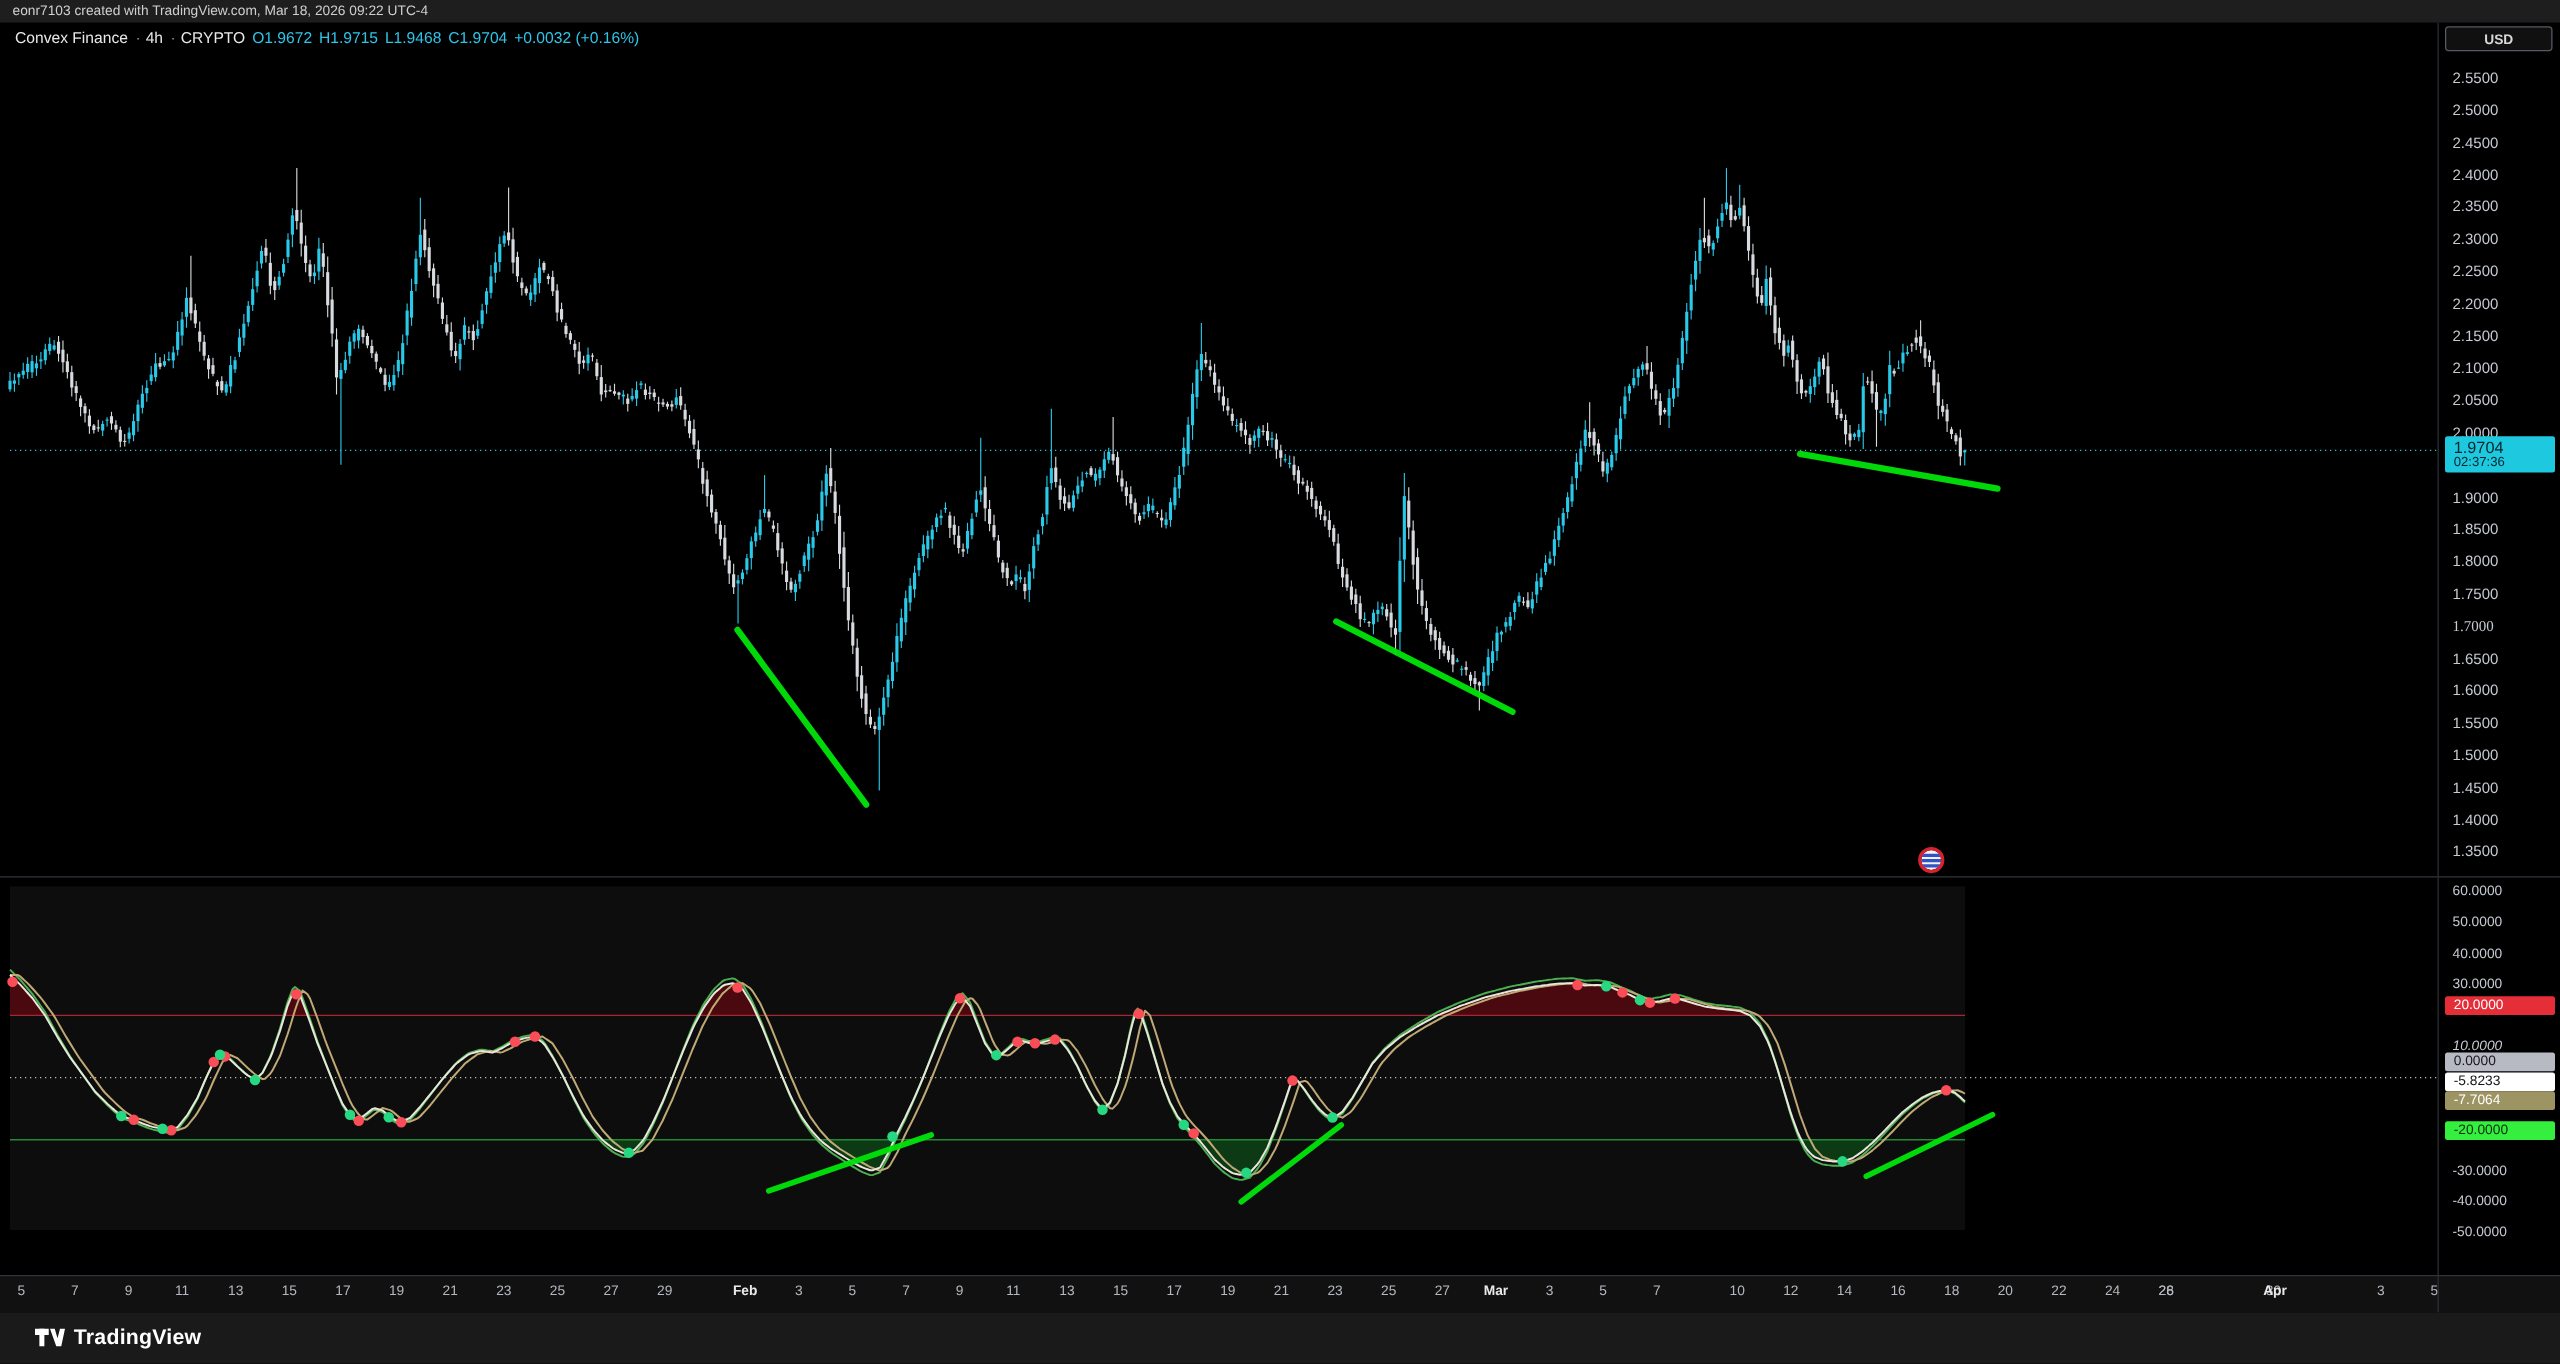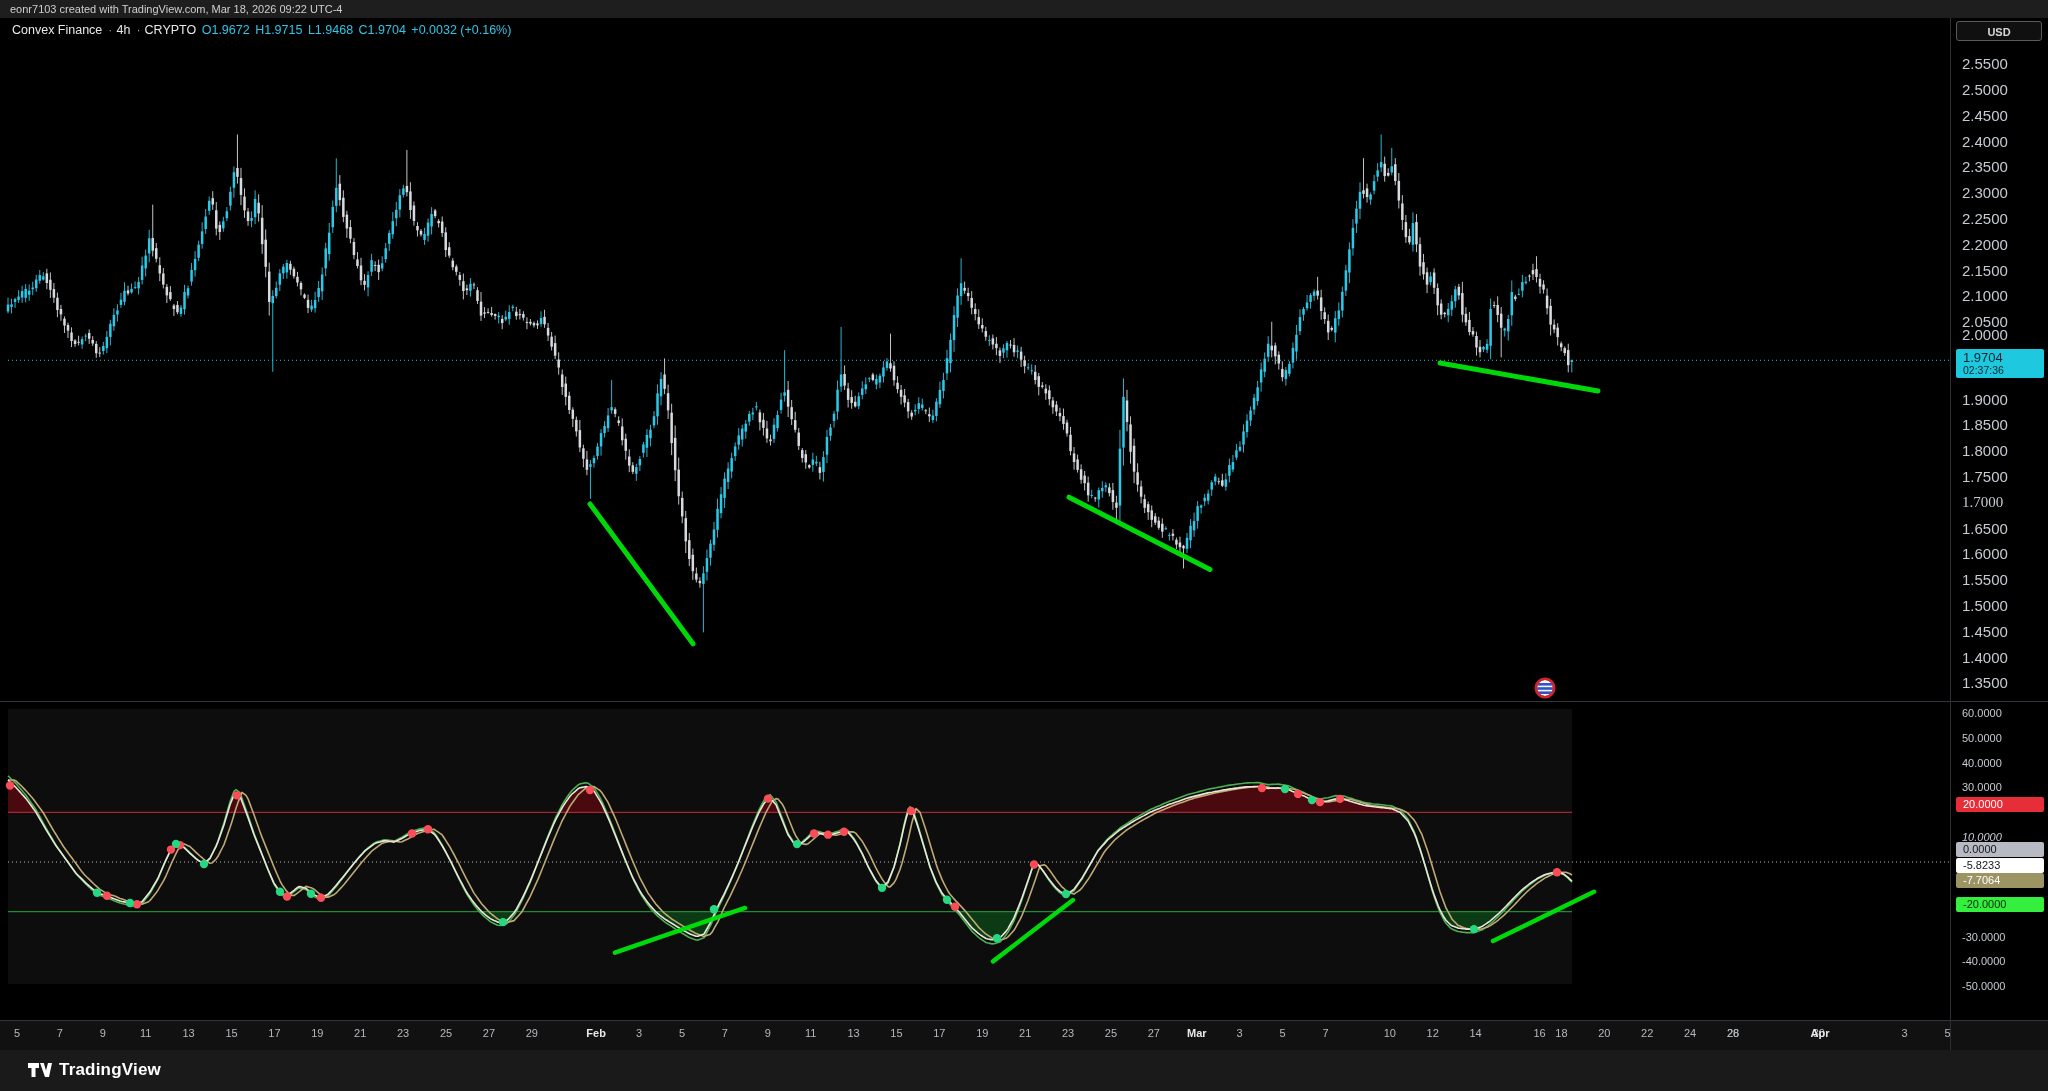--- a/index.html
+++ b/index.html
@@ -6,21 +6,21 @@
   body{width:2048px;height:1091px;position:relative;overflow:hidden;
        font-family:"Liberation Sans",sans-serif;-webkit-font-smoothing:antialiased;}
   .abs{position:absolute;}
   #topbar{left:0;top:0;width:2048px;height:18px;background:#1e1e1e;color:#cfcfcf;
           font-size:11px;line-height:18px;padding-left:10px;box-sizing:border-box;z-index:6;}
   #chart-svg{left:0;top:0;z-index:1;}
   #legend{left:12px;top:23px;font-size:12.5px;color:#e8e8e8;z-index:5;white-space:nowrap;}
   #legend .ohlc{color:#2ec5e8;}
   #legend .sep{color:#9a9a9a;padding:0 4px;}
   #legend .part{padding-right:2px;}
-  .price-tick{position:absolute;left:1962px;color:#c6cad2;font-size:15px;z-index:4;}
+  .price-tick{position:absolute;left:1962px;color:#c6cad2;font-size:12px;z-index:4;}
   .ind-tick{position:absolute;left:1962px;color:#c6cad2;font-size:11px;z-index:4;}
   .time-tick{position:absolute;top:1027px;color:#b4b8be;font-size:11px;transform:translateX(-50%);z-index:4;}
   .time-tick.month{color:#e8e9eb;font-weight:bold;}
   .badge{position:absolute;left:1956px;width:88px;box-sizing:border-box;text-align:left;
          padding:1px 0 1px 7px;font-size:11px;border-radius:2px;z-index:5;line-height:13px;}
   #usd-btn{left:1956px;top:21px;width:86px;height:20px;background:#101010;border:1px solid #565a63;
            border-radius:3px;color:#d8d8d8;font-size:11px;font-weight:bold;text-align:center;
            line-height:20px;z-index:5;box-sizing:border-box;}
   #last-badge{left:1956px;top:349px;width:88px;background:#1ec9e0;color:#06262b;border-radius:2px;
               z-index:5;padding:2px 0 2px 7px;box-sizing:border-box;}
@@ -1021,21 +1021,21 @@
     <div class="price-tick" style="top: 81px;">2.5000</div>
     <div class="price-tick" style="top: 106.8px;">2.4500</div>
     <div class="price-tick" style="top: 132.6px;">2.4000</div>
     <div class="price-tick" style="top: 158.4px;">2.3500</div>
     <div class="price-tick" style="top: 184.2px;">2.3000</div>
     <div class="price-tick" style="top: 210px;">2.2500</div>
     <div class="price-tick" style="top: 235.8px;">2.2000</div>
     <div class="price-tick" style="top: 261.6px;">2.1500</div>
     <div class="price-tick" style="top: 287.4px;">2.1000</div>
     <div class="price-tick" style="top: 313.2px;">2.0500</div>
-    <div class="price-tick" style="top: 326px;">2.0000</div>
+    <div class="price-tick" style="top: 339px;">2.0000</div>
     <div class="price-tick" style="top: 390.6px;">1.9000</div>
     <div class="price-tick" style="top: 416.4px;">1.8500</div>
     <div class="price-tick" style="top: 442.2px;">1.8000</div>
     <div class="price-tick" style="top: 468px;">1.7500</div>
     <div class="price-tick" style="top: 493.8px; font-family: Liberation Serif, serif;">1.7000</div>
     <div class="price-tick" style="top: 519.6px;">1.6500</div>
     <div class="price-tick" style="top: 545.4px;">1.6000</div>
     <div class="price-tick" style="top: 571.2px;">1.5500</div>
     <div class="price-tick" style="top: 597px;">1.5000</div>
     <div class="price-tick" style="top: 622.8px;">1.4500</div>
@@ -1092,21 +1092,21 @@
     <div class="time-tick" style="left: 1068.05px;">23</div>
     <div class="time-tick" style="left: 1110.95px;">25</div>
     <div class="time-tick" style="left: 1153.85px;">27</div>
     <div class="time-tick month" style="left: 1196.75px;">Mar</div>
     <div class="time-tick" style="left: 1239.65px;">3</div>
     <div class="time-tick" style="left: 1282.55px;">5</div>
     <div class="time-tick" style="left: 1325.45px;">7</div>
     <div class="time-tick" style="left: 1389.8px;">10</div>
     <div class="time-tick" style="left: 1432.7px;">12</div>
     <div class="time-tick" style="left: 1475.6px;">14</div>
-    <div class="time-tick" style="left: 1518.5px; margin-left: 21px;">16</div>
+    <div class="time-tick" style="left: 1518.5px;">16</div>
     <div class="time-tick" style="left: 1561.4px;">18</div>
     <div class="time-tick" style="left: 1604.3px;">20</div>
     <div class="time-tick" style="left: 1647.2px;">22</div>
     <div class="time-tick" style="left: 1690.1px;">24</div>
     <div class="time-tick" style="left: 1733px;">26</div>
     <div class="time-tick" style="left: 1733px;">28</div>
     <div class="time-tick" style="left: 1818.8px;">30</div>
     <div class="time-tick month" style="left: 1820px;">Apr</div>
     <div class="time-tick" style="left: 1904.6px;">3</div>
     <div class="time-tick" style="left: 1947.5px;">5</div>

